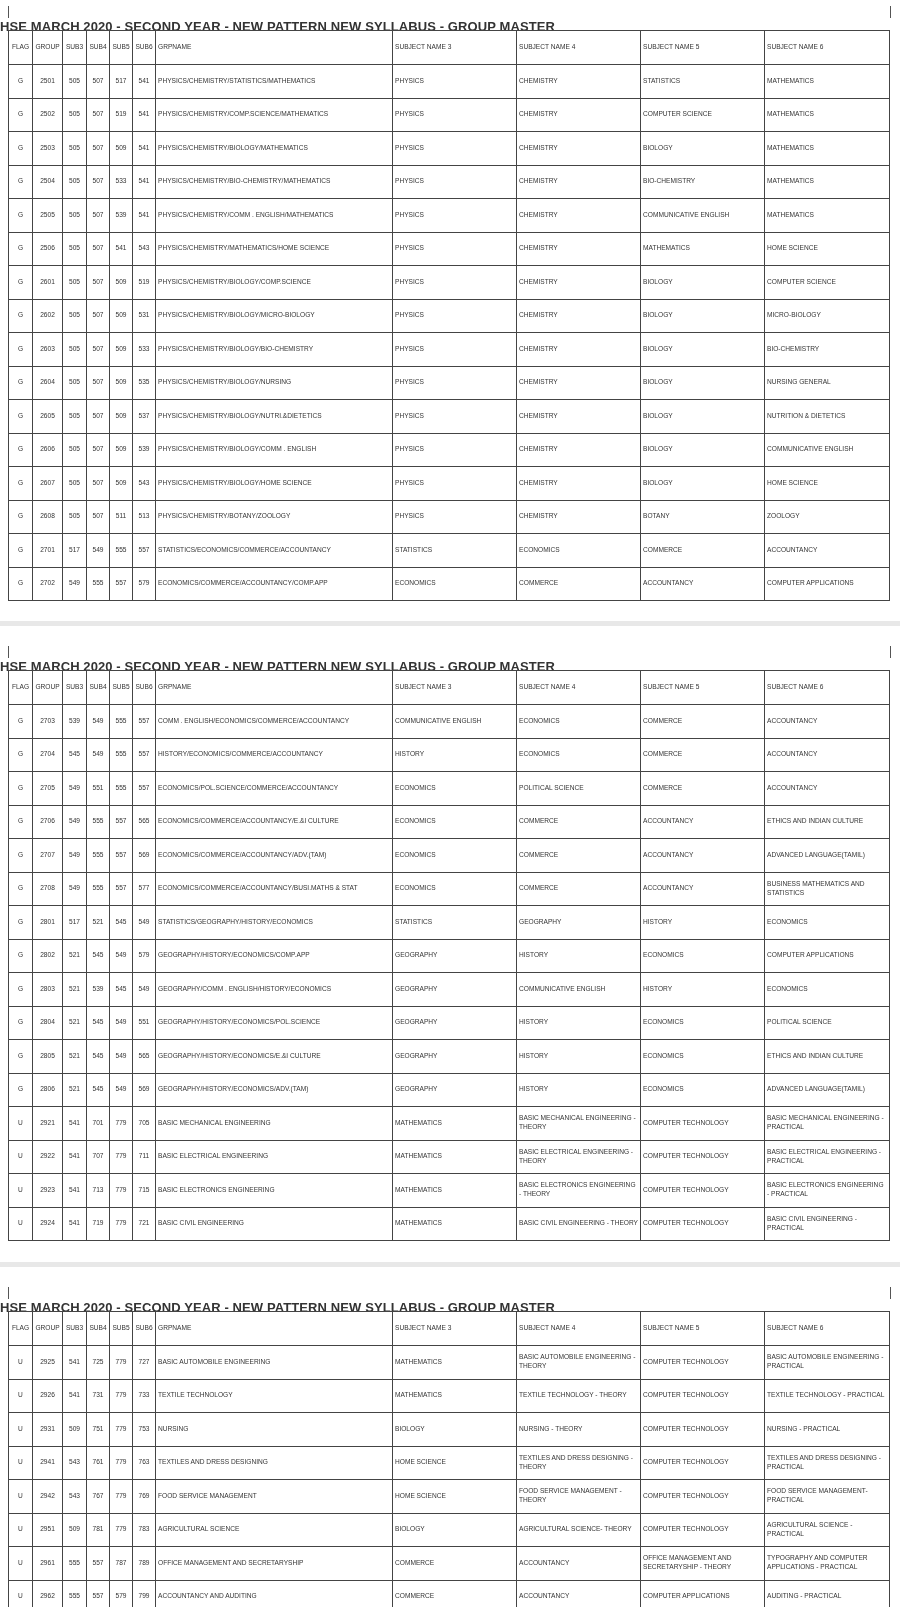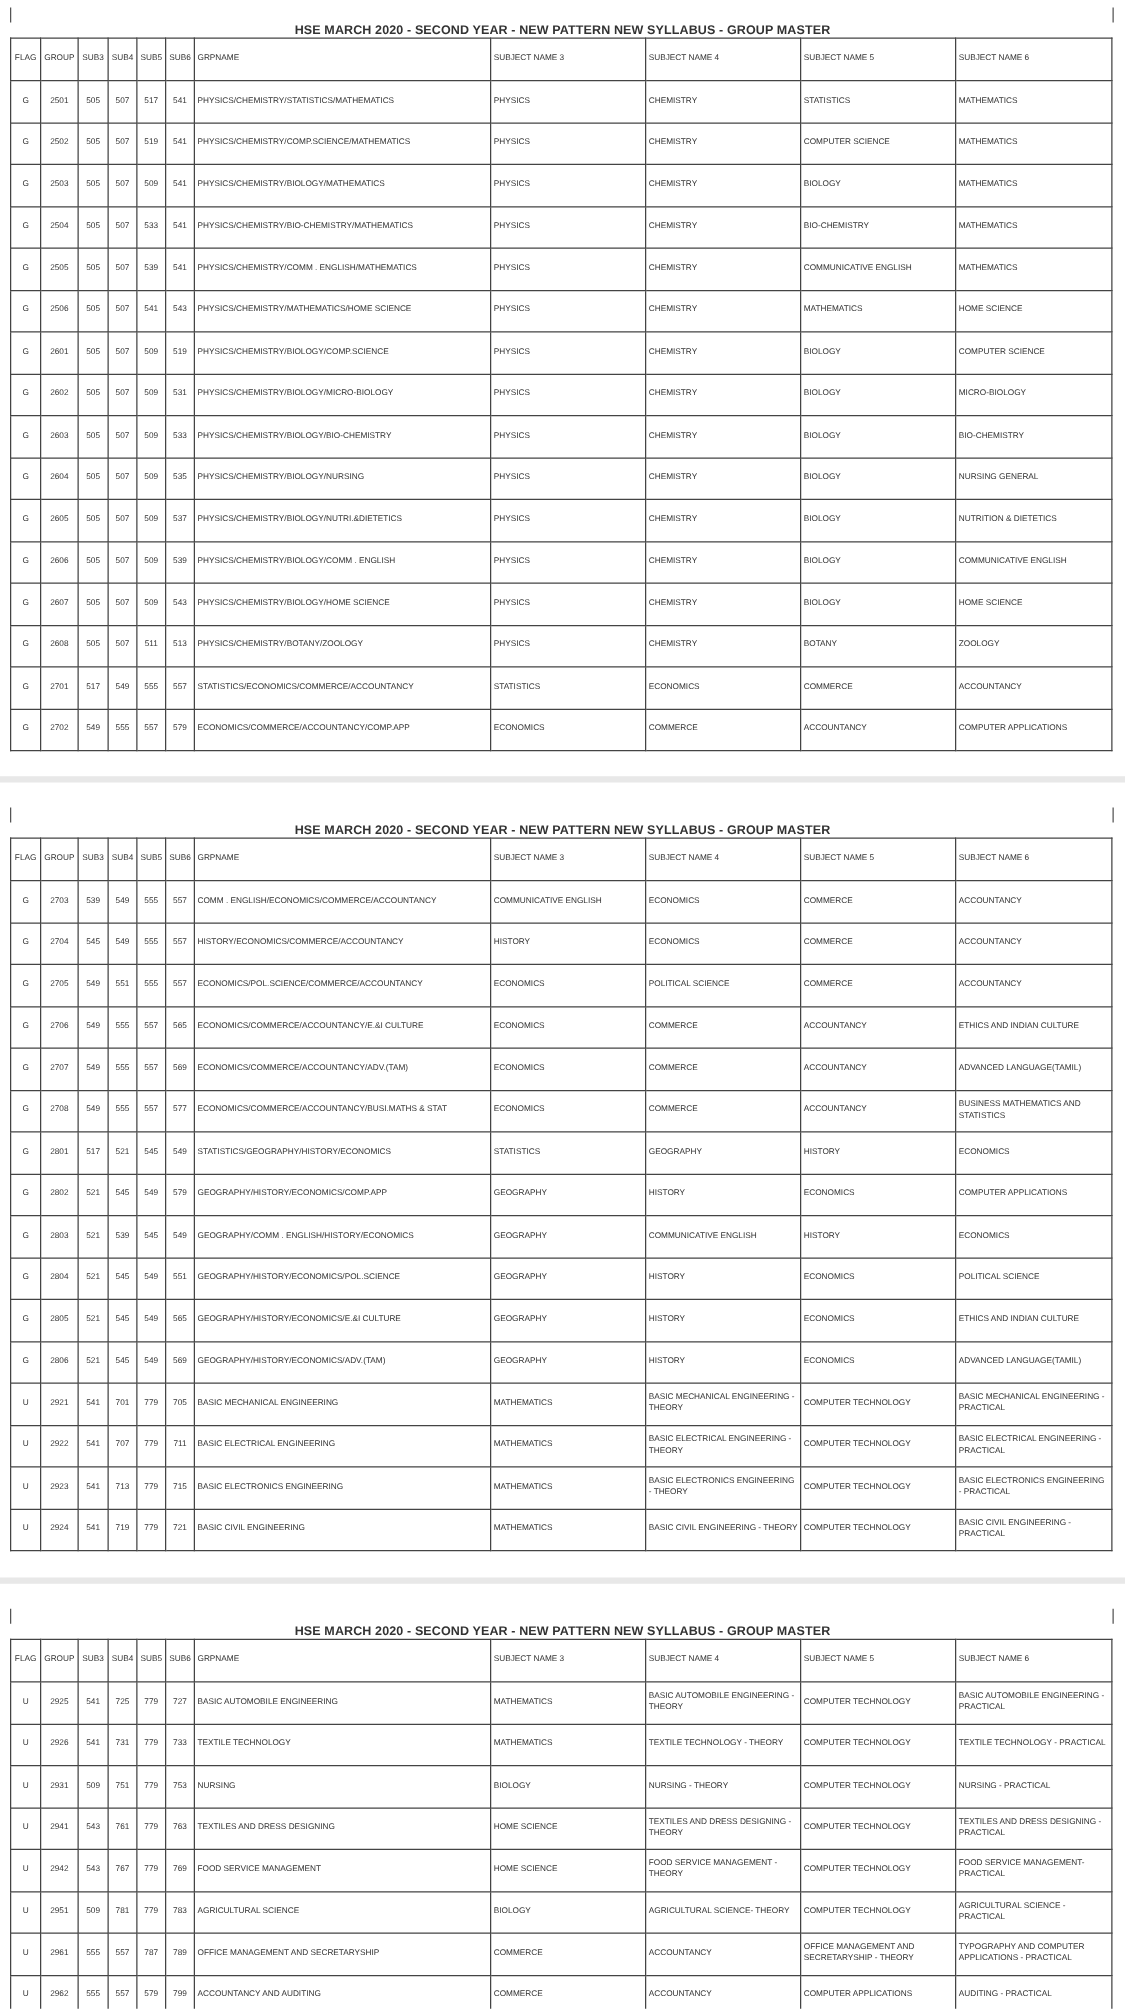--- a/index.html
+++ b/index.html
@@ -1,20 +1,20 @@
 <!DOCTYPE html>
 <html><head>
 <meta charset="utf-8">
 <style>
   html, body { margin: 0; padding: 0; background: #ffffff; }
   body { width: 900px; height: 1607px; overflow: hidden; position: relative; font-family: "Liberation Sans", sans-serif; color: #333; }
   .page { position: absolute; left: 0; width: 900px; background: #fff; }
   .sep { position: absolute; left: 0; width: 900px; height: 5px; background: #e8e8e8; }
   .frame { position: absolute; left: 8px; width: 881px; border-left: 1.5px solid #555; border-right: 1.5px solid #555; }
-  .title { position: absolute; left: 0; right: 0; text-align: center; font-size: 10px; font-weight: bold; color: #333; letter-spacing: 0.1px; }
+  .title { position: absolute; left: 0; right: 0; text-align: left; font-size: 13px; font-weight: bold; color: #333; letter-spacing: 0.1px; }
   table { position: absolute; left: 8px; border-collapse: collapse; table-layout: fixed; width: 881px; }
   td, th { border: 1.2px solid #444; font-size: 6.6px; color: #333; padding: 0 2px; overflow: hidden; line-height: 1.35; font-weight: normal; }
   th { text-align: left; height: 33px; }
   th.c { text-align: center; padding: 0; }
   td.c { text-align: center; padding: 0; }
   td { height: 32.5px; }
 </style>
 </head>
 <body>
 

